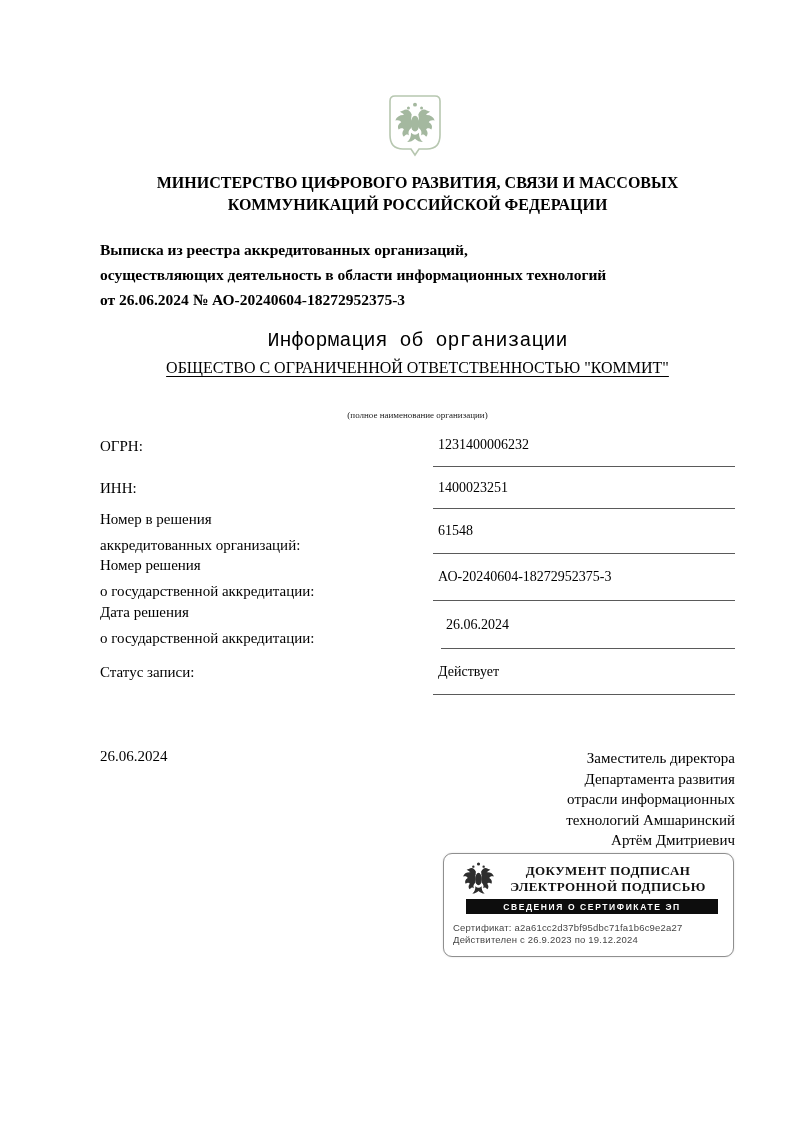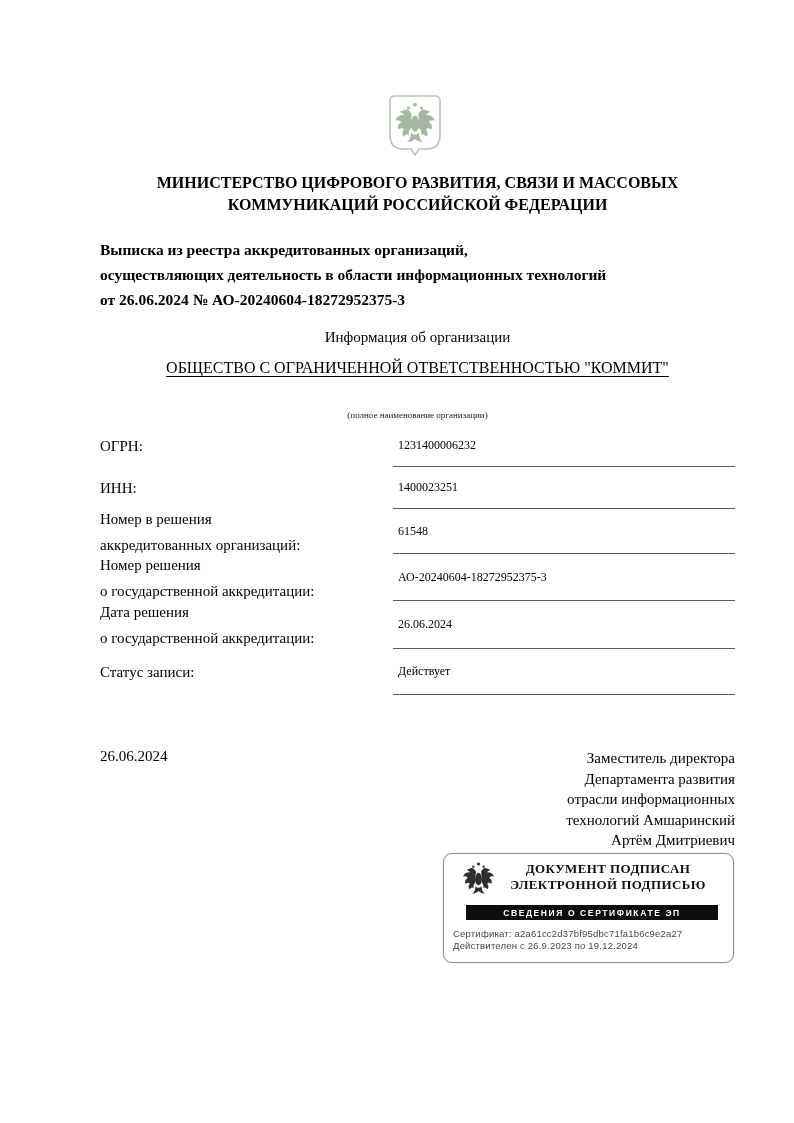--- a/index.html
+++ b/index.html
@@ -17,51 +17,51 @@
   .emblem{position:absolute;left:389px;top:95px;width:52px;height:64px;}
   .emblem svg{display:block;width:52px;height:64px;}
 
   .ministry{position:absolute;left:0;width:635px;top:172px;
     text-align:center;font-weight:bold;font-size:16px;line-height:22px;}
   .subtitle{position:absolute;left:0;width:635px;top:237px;
     text-align:left;font-weight:bold;font-size:15.5px;line-height:25px;}
   .docnum{position:absolute;left:0;width:635px;top:291px;
     text-align:left;font-weight:bold;font-size:15.5px;}
   .section-heading{position:absolute;left:0;width:635px;top:329px;
-    text-align:center;font-size:15px;}
+    text-align:center;font-size:20px;font-family:Liberation Mono, monospace;}
   .org-name{position:absolute;left:0;width:635px;top:359px;
     text-align:center;font-size:16px;text-decoration:underline;text-underline-offset:3px;}
   .org-caption{position:absolute;left:0;width:635px;top:386px;
     text-align:center;font-size:9px;color:#1a1a1a;margin-top:24px;}
 
   
   .fields{position:absolute;left:0;top:424px;width:635px;}
   .field-row{display:flex;align-items:stretch;}
   .field-row.r1{height:43px;}
   .field-row.r2{height:42px;}
   .field-row.r3{height:45px;}
   .field-row.r4{height:47px;}
-  .field-row.r5{height:48px;}
+  .field-row.r5{height:48px;gap:8px;}
   .field-row.r6{height:46px;}
   .field-label{width:293px;display:flex;align-items:center;
     font-size:15px;line-height:26px;white-space:pre-line;}
   .field-value{flex:1;display:flex;align-items:center;padding-left:5px;
-    font-size:12px;border-bottom:1.5px solid #5a5a5a;}
+    font-size:14px;border-bottom:1.5px solid #5a5a5a;margin-left:40px;}
 
   
   .footer-date{position:absolute;left:0;top:748px;font-size:15px;}
   .signer{position:absolute;right:0;top:748px;text-align:right;
     font-size:15px;line-height:20.5px;}
 
   
   .stamp{position:absolute;left:343px;top:853px;width:289px;
     background:#fff;border:1px solid #8f8f8f;border-radius:9px;
     box-shadow:0 0 2px rgba(0,0,0,.15);
     font-family:"Liberation Sans", sans-serif;}
-  .stamp-head{display:flex;padding:7px 12px 8px 18px;}
+  .stamp-head{display:flex;align-items:center;padding:7px 12px 2px 18px;}
   .stamp-eagle{width:33px;height:35px;color:#2e2e2e;flex:0 0 auto;}
   .stamp-title{flex:1;text-align:center;
     font-family:"Liberation Serif", serif;font-weight:bold;
     font-size:13px;line-height:15.5px;letter-spacing:.4px;color:#111;}
   .stamp-bar{margin:1px 15px 0 22px;background:#0d0d0d;color:#fff;
     text-align:center;font-size:8.5px;font-weight:bold;
     letter-spacing:1.6px;padding:3px 0 2px;}
   .stamp-body{padding:8px 12px 9px 9px;font-size:9.5px;line-height:12.3px;
     color:#454545;letter-spacing:.2px;}
   .stamp-body .line{margin:0;}

